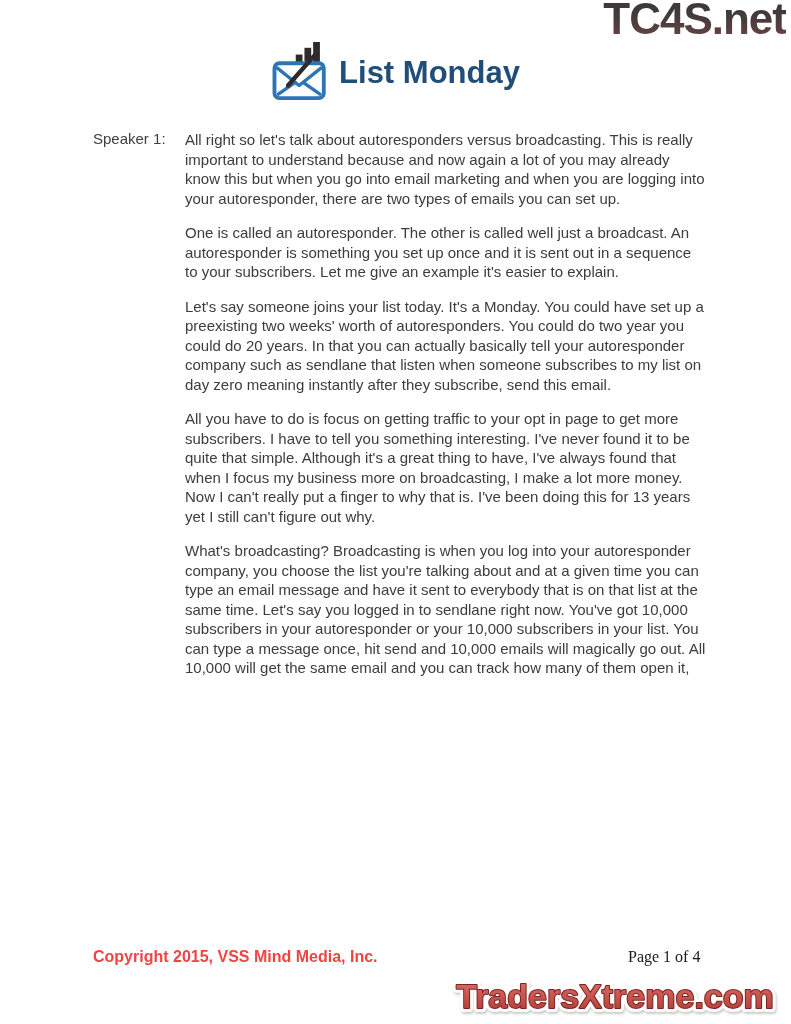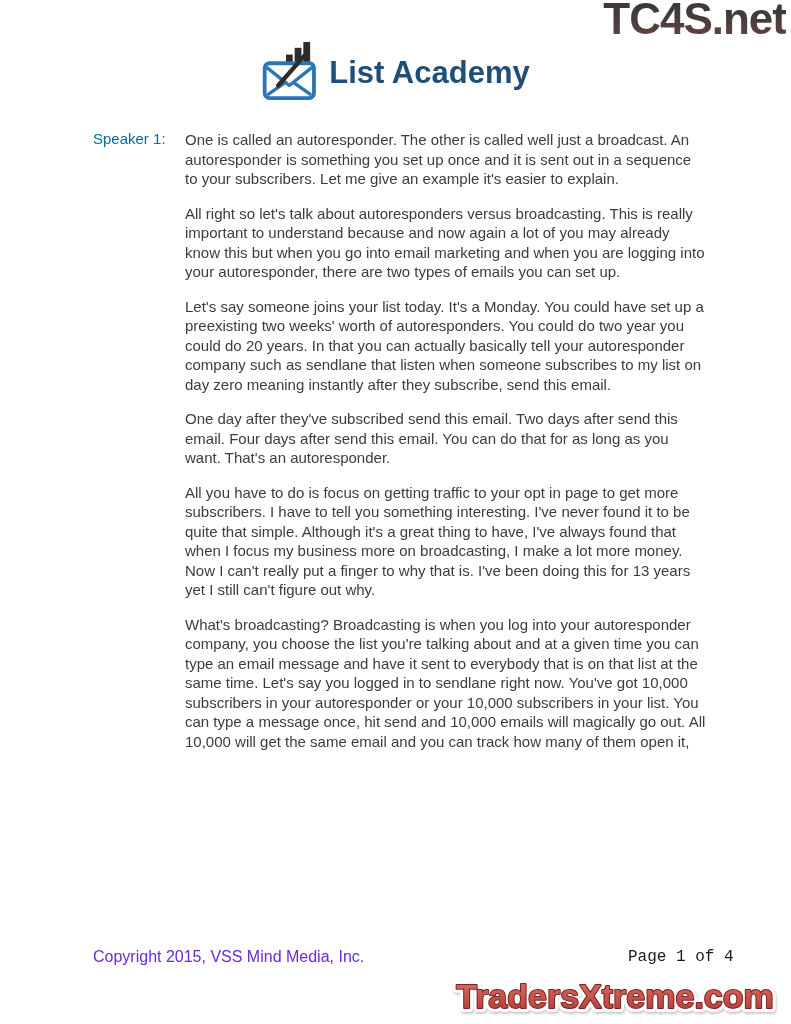--- a/index.html
+++ b/index.html
@@ -51,21 +51,21 @@
     position: absolute;
     top: 130px;
     left: 93px;
     width: 614px;
   }
   .speaker {
     position: absolute;
     left: 0;
     top: 0;
     font-size: 15px;
-    color: #0369a1;
+    color: #404040;
   }
   .paras {
     margin-left: 92px;
     width: 521px;
   }
   .paras p {
     font-size: 15px;
     line-height: 19.5px;
     color: #3c3c3c;
     margin-bottom: 15px;
@@ -86,27 +86,28 @@
     bottom: -2px;
     filter: drop-shadow(1px 2px 1px rgba(150,150,150,0.5));
   }
 
   
   .footer-copyright {
     position: absolute;
     left: 93px;
     top: 948px;
     font-size: 16px;
-    color: #6d28d9;
+    color: #ef4444;
+    font-weight: bold;
   }
   .footer-page {
     position: absolute;
     left: 628px;
     top: 948px;
-    font-family: Liberation Mono, monospace;
+    font-family: Liberation Serif, serif;
     font-size: 16px;
     color: #1a1a1a;
   }
 </style>
 </head>
 <body>
 
 <div class="page">
 
   <div class="tc4s">TC4S.net</div>
@@ -120,30 +121,29 @@
         <rect x="43" y="0" width="7" height="29" fill="#2f2b2c"></rect>
 
         <rect x="3" y="22" width="51" height="36" rx="5" fill="#ffffff" stroke="#2e75b6" stroke-width="4"></rect>
         <polyline points="6,27 28.5,45 51,27" fill="none" stroke="#2e75b6" stroke-width="3.5" stroke-linecap="round" stroke-linejoin="round"></polyline>
         <line x1="7" y1="54" x2="24" y2="42" stroke="#2e75b6" stroke-width="3.5" stroke-linecap="round"></line>
         <line x1="50" y1="54" x2="33" y2="42" stroke="#2e75b6" stroke-width="3.5" stroke-linecap="round"></line>
 
         <line x1="17" y1="45" x2="46" y2="12" stroke="#2f2b2c" stroke-width="4.5" stroke-linecap="round"></line>
       </svg>
     </span>
-    <span class="logo-text">List Academy</span>
+    <span class="logo-text">List Monday</span>
   </div>
 
   <div class="transcript">
     <div class="speaker">Speaker 1:</div>
     <div class="paras">
+      <p>All right so let's talk about autoresponders versus broadcasting. This is really important to understand because and now again a lot of you may already know this but when you go into email marketing and when you are logging into your autoresponder, there are two types of emails you can set up.</p>
       <p>One is called an autoresponder. The other is called well just a broadcast. An autoresponder is something you set up once and it is sent out in a sequence to your subscribers. Let me give an example it's easier to explain.</p>
-      <p>All right so let's talk about autoresponders versus broadcasting. This is really important to understand because and now again a lot of you may already know this but when you go into email marketing and when you are logging into your autoresponder, there are two types of emails you can set up.</p>
       <p>Let's say someone joins your list today. It's a Monday. You could have set up a preexisting two weeks' worth of autoresponders. You could do two year you could do 20 years. In that you can actually basically tell your autoresponder company such as sendlane that listen when someone subscribes to my list on day zero meaning instantly after they subscribe, send this email.</p>
-      <p>One day after they've subscribed send this email. Two days after send this email. Four days after send this email. You can do that for as long as you want. That's an autoresponder.</p>
       <p>All you have to do is focus on getting traffic to your opt in page to get more subscribers. I have to tell you something interesting. I've never found it to be quite that simple. Although it's a great thing to have, I've always found that when I focus my business more on broadcasting, I make a lot more money. Now I can't really put a finger to why that is. I've been doing this for 13 years yet I still can't figure out why.</p>
       <p>What's broadcasting? Broadcasting is when you log into your autoresponder company, you choose the list you're talking about and at a given time you can type an email message and have it sent to everybody that is on that list at the same time. Let's say you logged in to sendlane right now. You've got 10,000 subscribers in your autoresponder or your 10,000 subscribers in your list. You can type a message once, hit send and 10,000 emails will magically go out. All 10,000 will get the same email and you can track how many of them open it,</p>
     </div>
   </div>
 
 
   <div class="footer-copyright">Copyright 2015, VSS Mind Media, Inc.</div>
   <div class="footer-page">Page 1 of 4</div>
 
   <div class="traders">

